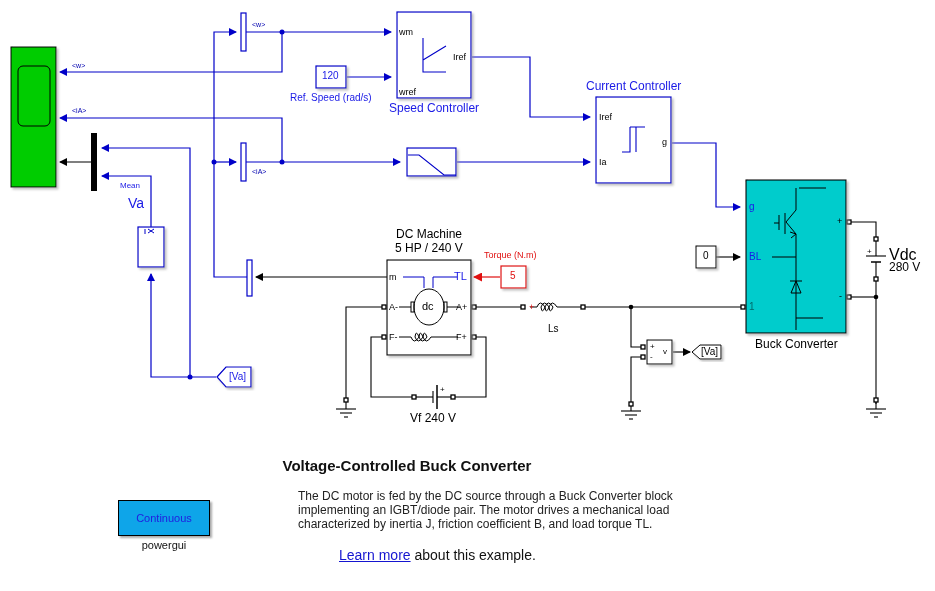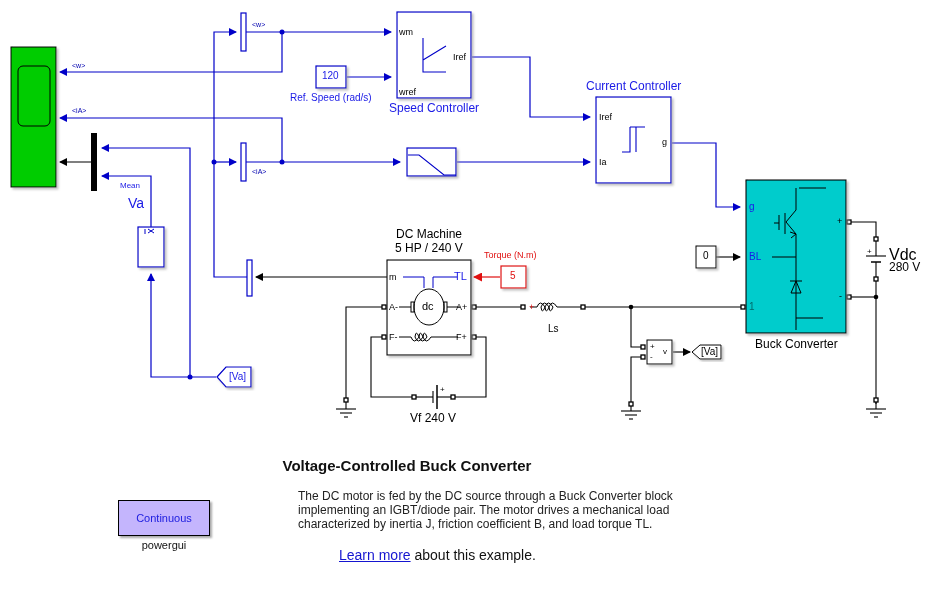--- a/index.html
+++ b/index.html
@@ -8,21 +8,21 @@
   .lbl { position:absolute; white-space:nowrap; line-height:1; }
   .blue { color:#1a1ae6; }
   .dblue { color:#0000b0; }
   .black { color:#000; }
   .red { color:#e01010; }
   .title { position:absolute; left:0; width:810px; top:457px; text-align:center; font-weight:bold; font-size:15px; color:#111; }
   .title span { position:relative; left:2px; }
   .desc { position:absolute; left:298px; top:489px; width:400px; font-size:12px; line-height:14px; color:#222; }
   .learn { position:absolute; left:328px; top:547px; font-size:14px; color:#111;margin-left:11px; }
   .learn a { color:#1515d0; text-decoration:underline; cursor:pointer; }
-  .pg { position:absolute; left:118px; top:500px; width:90px; height:34px; border:1px solid #000; background:#c4b5fd; box-shadow:2px 2px 2px #aaa; display:flex; align-items:center; justify-content:center; font-size:11px; color:#2020e0; }
+  .pg { position:absolute; left:118px; top:500px; width:90px; height:34px; border:1px solid #000; background:#0ea5e9; box-shadow:2px 2px 2px #aaa; display:flex; align-items:center; justify-content:center; font-size:11px; color:#2020e0; }
   .pglbl { position:absolute; left:118px; top:539px; width:92px; text-align:center; font-size:11px; color:#111; }
 </style>
 </head>
 <body>
 
 <svg id="canvas" viewBox="0 0 935 591">
   <defs>
     <marker id="arB" markerWidth="8" markerHeight="8" refX="7" refY="4" orient="auto" markerUnits="userSpaceOnUse">
       <path d="M0,0 L8,4 L0,8 z" fill="#0000c8"></path>
     </marker>

